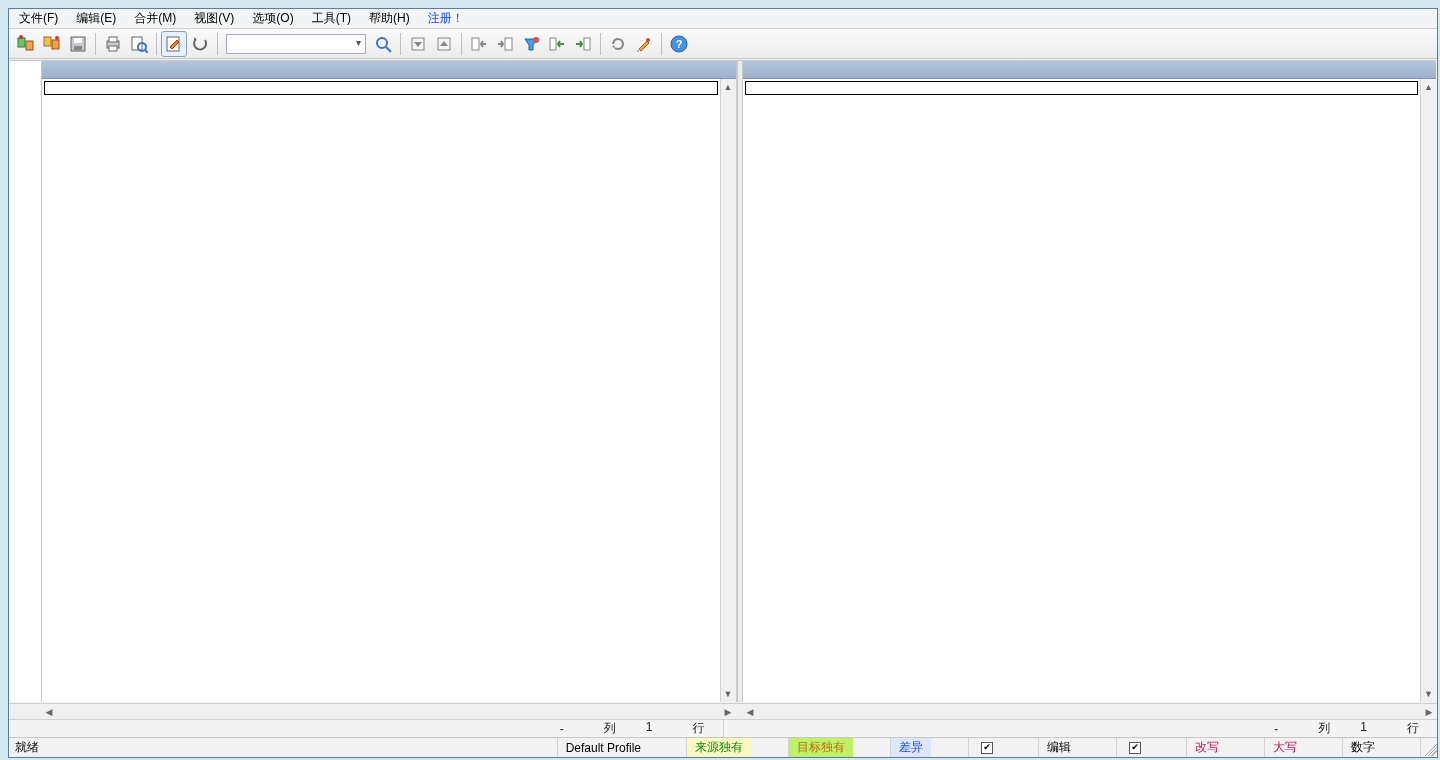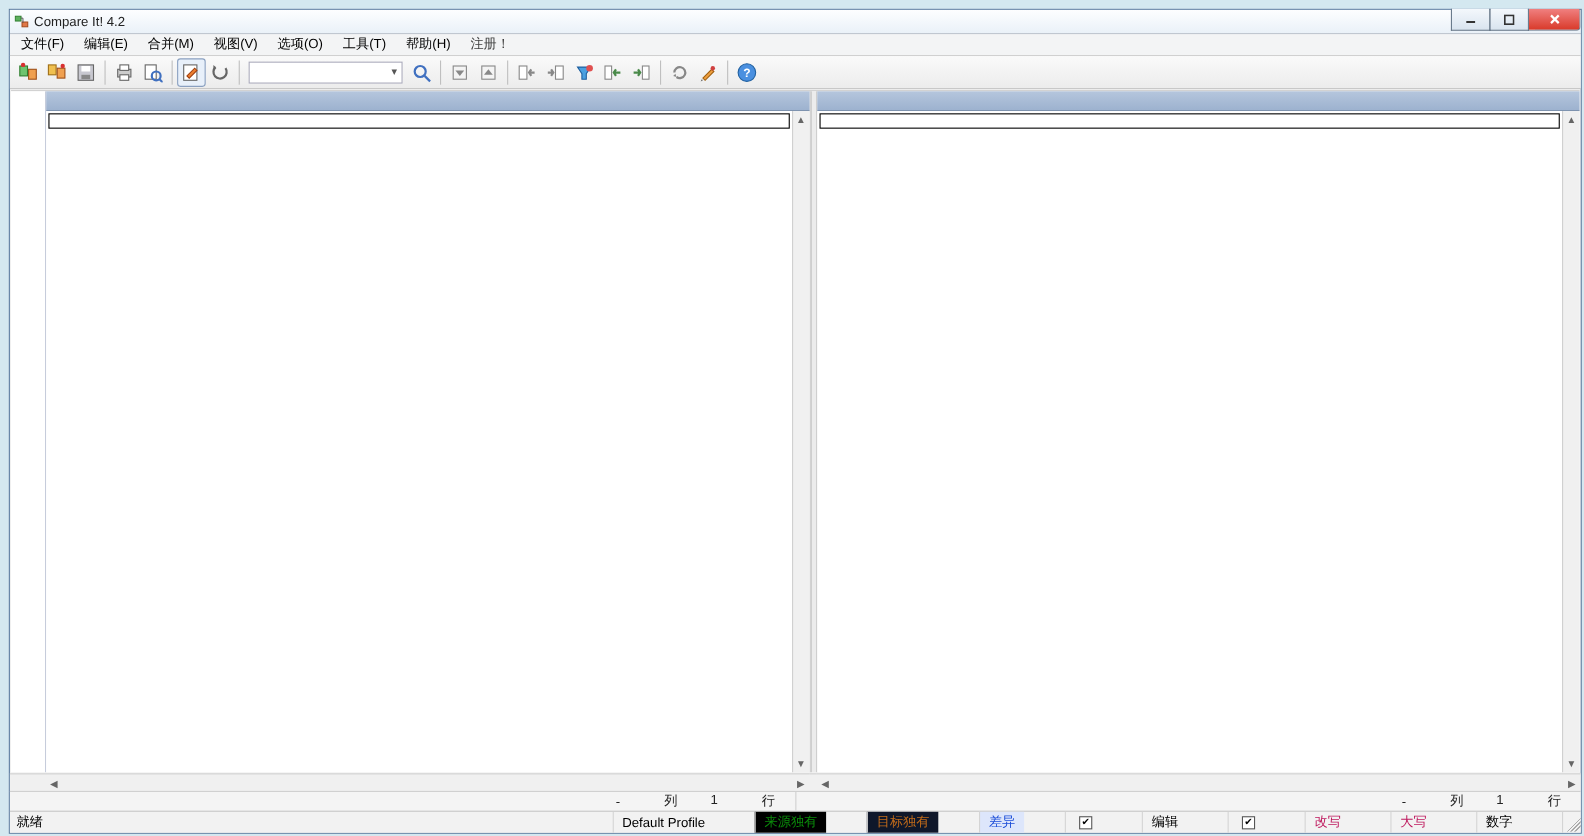--- a/index.html
+++ b/index.html
@@ -66,21 +66,21 @@
     border-bottom: 1px solid #d0d0d0;
     display: flex;
     align-items: center;
     padding-left: 6px;
     gap: 10px;
   }
   .menubar .mi {
     padding: 2px 4px;
     cursor: default;
   }
-  .mi.reg { color: #404040; }
+  .mi.reg { color: #1d4ed8; }
   
   .toolbar {
     height: 30px;
     background: linear-gradient(#fafafa,#ececec);
     border-bottom: 1px solid #c8c8c8;
     display: flex;
     align-items: center;
     padding-left: 4px;
   }
   .tbtn {
@@ -211,22 +211,22 @@
     align-items:center;
     height:100%;
   }
   .status-cell {
     padding: 0 8px;
     height:100%;
     display:flex;align-items:center;
     border-left:1px solid #d4d4d4;
     margin-left:37px;
   }
-  .st-green { color:#0a8a0a; background:#000000; }
-  .st-orange{ color:#c06a1a; background:#0f172a; }
+  .st-green { color:#0a8a0a; background:#fef9c3; }
+  .st-orange{ color:#c06a1a; background:#bef264; }
   .st-blue  { color:#1d4ed8; background:#dde6fb; }
   .st-dis   { color:#be185d; }
   .chk {
     width:12px;height:12px;border:1px solid #555;background:#fff;
     display:inline-flex;align-items:center;justify-content:center;
     font-size:9px;line-height:1;margin-left:4px;
   }
   .grip {
     width:16px;height:16px;
     background:
@@ -250,48 +250,20 @@
   <span>▢</span>
     <span>▢</span>
     <span>▢</span>
     <span>▢</span>
     <span>▢</span>
     <span>▢</span>
 </div>
 
 <div class="window">
 
-  <div class="titlebar">
-    <span class="app-icon">
-      <svg viewBox="0 0 16 16">
-          <rect x="1" y="2" width="6" height="5" fill="#5db05d" stroke="#2e7d2e"></rect>
-          <rect x="8" y="8" width="6" height="5" fill="#e07848" stroke="#a04818"></rect>
-          <path d="M7 4 L9 4 L9 9" stroke="#555" fill="none"></path>
-        </svg>
-    </span>
-    <span class="title">Compare It! 4.2</span>
-    <div class="win-buttons">
-      <div class="win-btn">
-        <svg width="10" height="10">
-            <line x1="1" y1="7" x2="9" y2="7" stroke="#333" stroke-width="2"></line>
-          </svg>
-      </div>
-      <div class="win-btn">
-        <svg width="10" height="10">
-            <rect x="1" y="1" width="8" height="8" fill="none" stroke="#333" stroke-width="1.5"></rect>
-          </svg>
-      </div>
-      <div class="win-btn close">
-        <svg width="11" height="11">
-            <line x1="2" y1="2" x2="9" y2="9" stroke="#fff" stroke-width="2"></line>
-            <line x1="9" y1="2" x2="2" y2="9" stroke="#fff" stroke-width="2"></line>
-          </svg>
-      </div>
-    </div>
-  </div>
 
   <div class="menubar">
     <span class="mi">文件(F)</span>
     <span class="mi">编辑(E)</span>
     <span class="mi">合并(M)</span>
     <span class="mi">视图(V)</span>
     <span class="mi">选项(O)</span>
     <span class="mi">工具(T)</span>
     <span class="mi">帮助(H)</span>
     <span class="mi reg">注册！</span>

